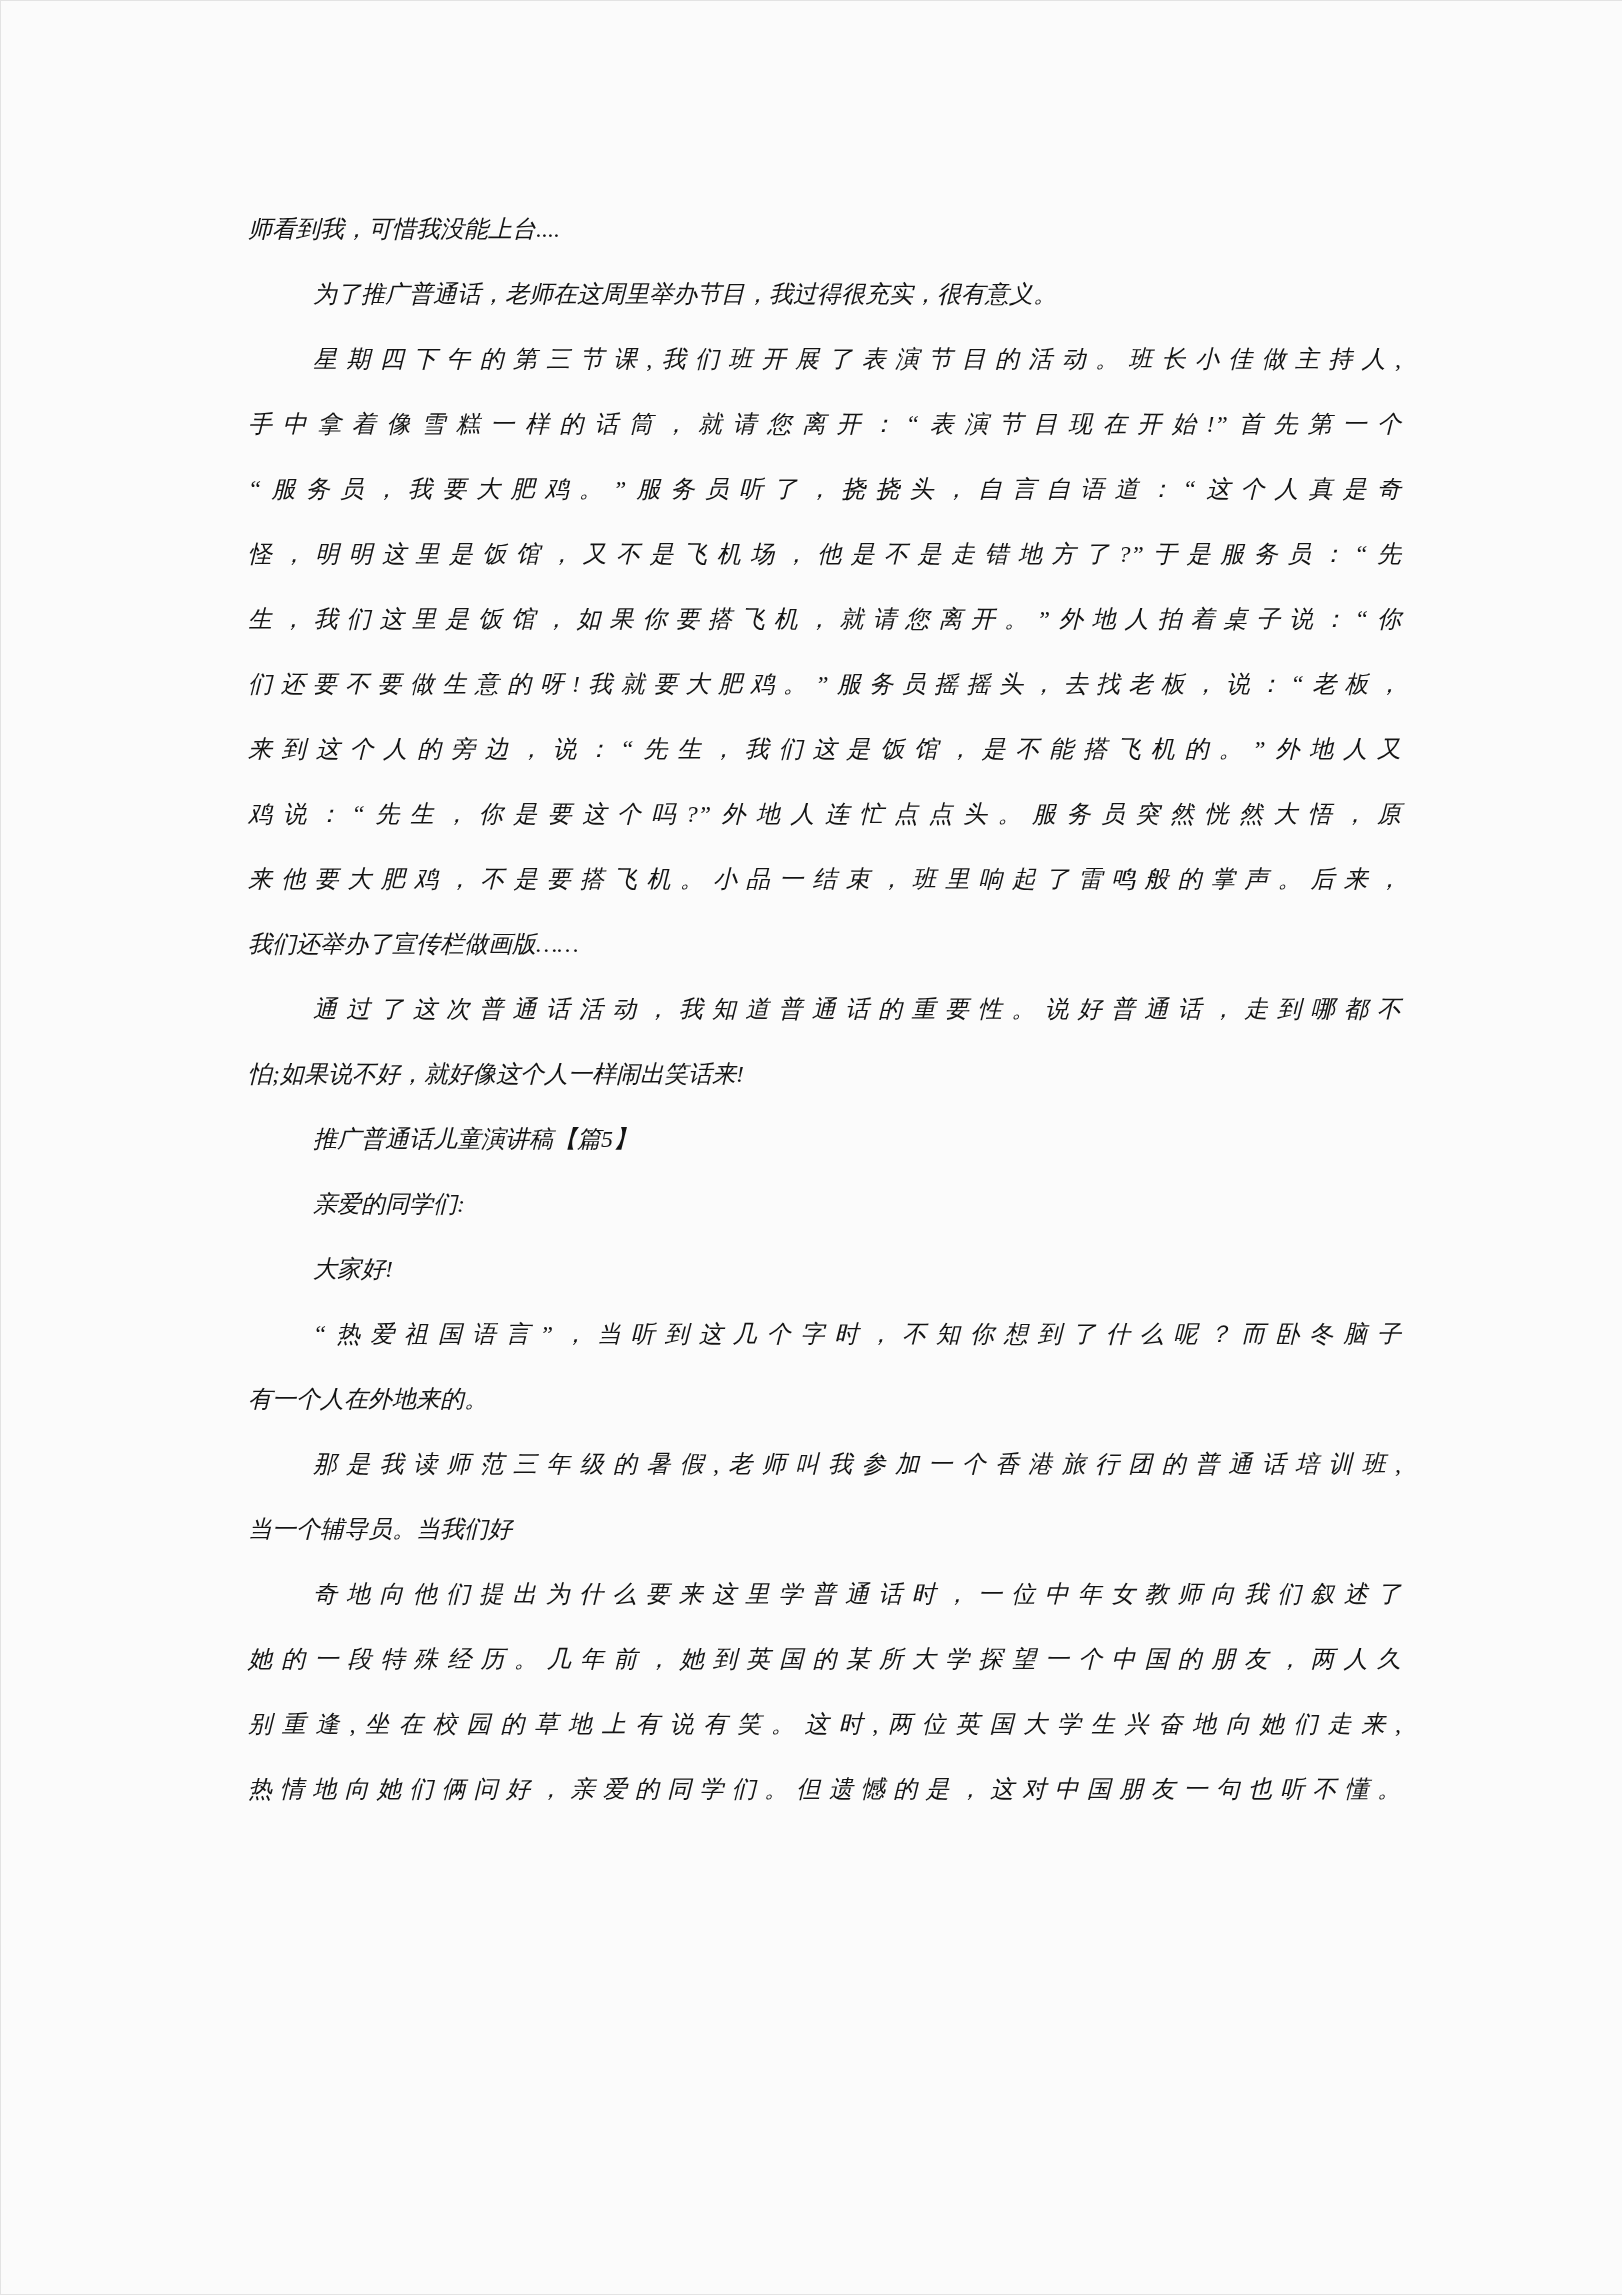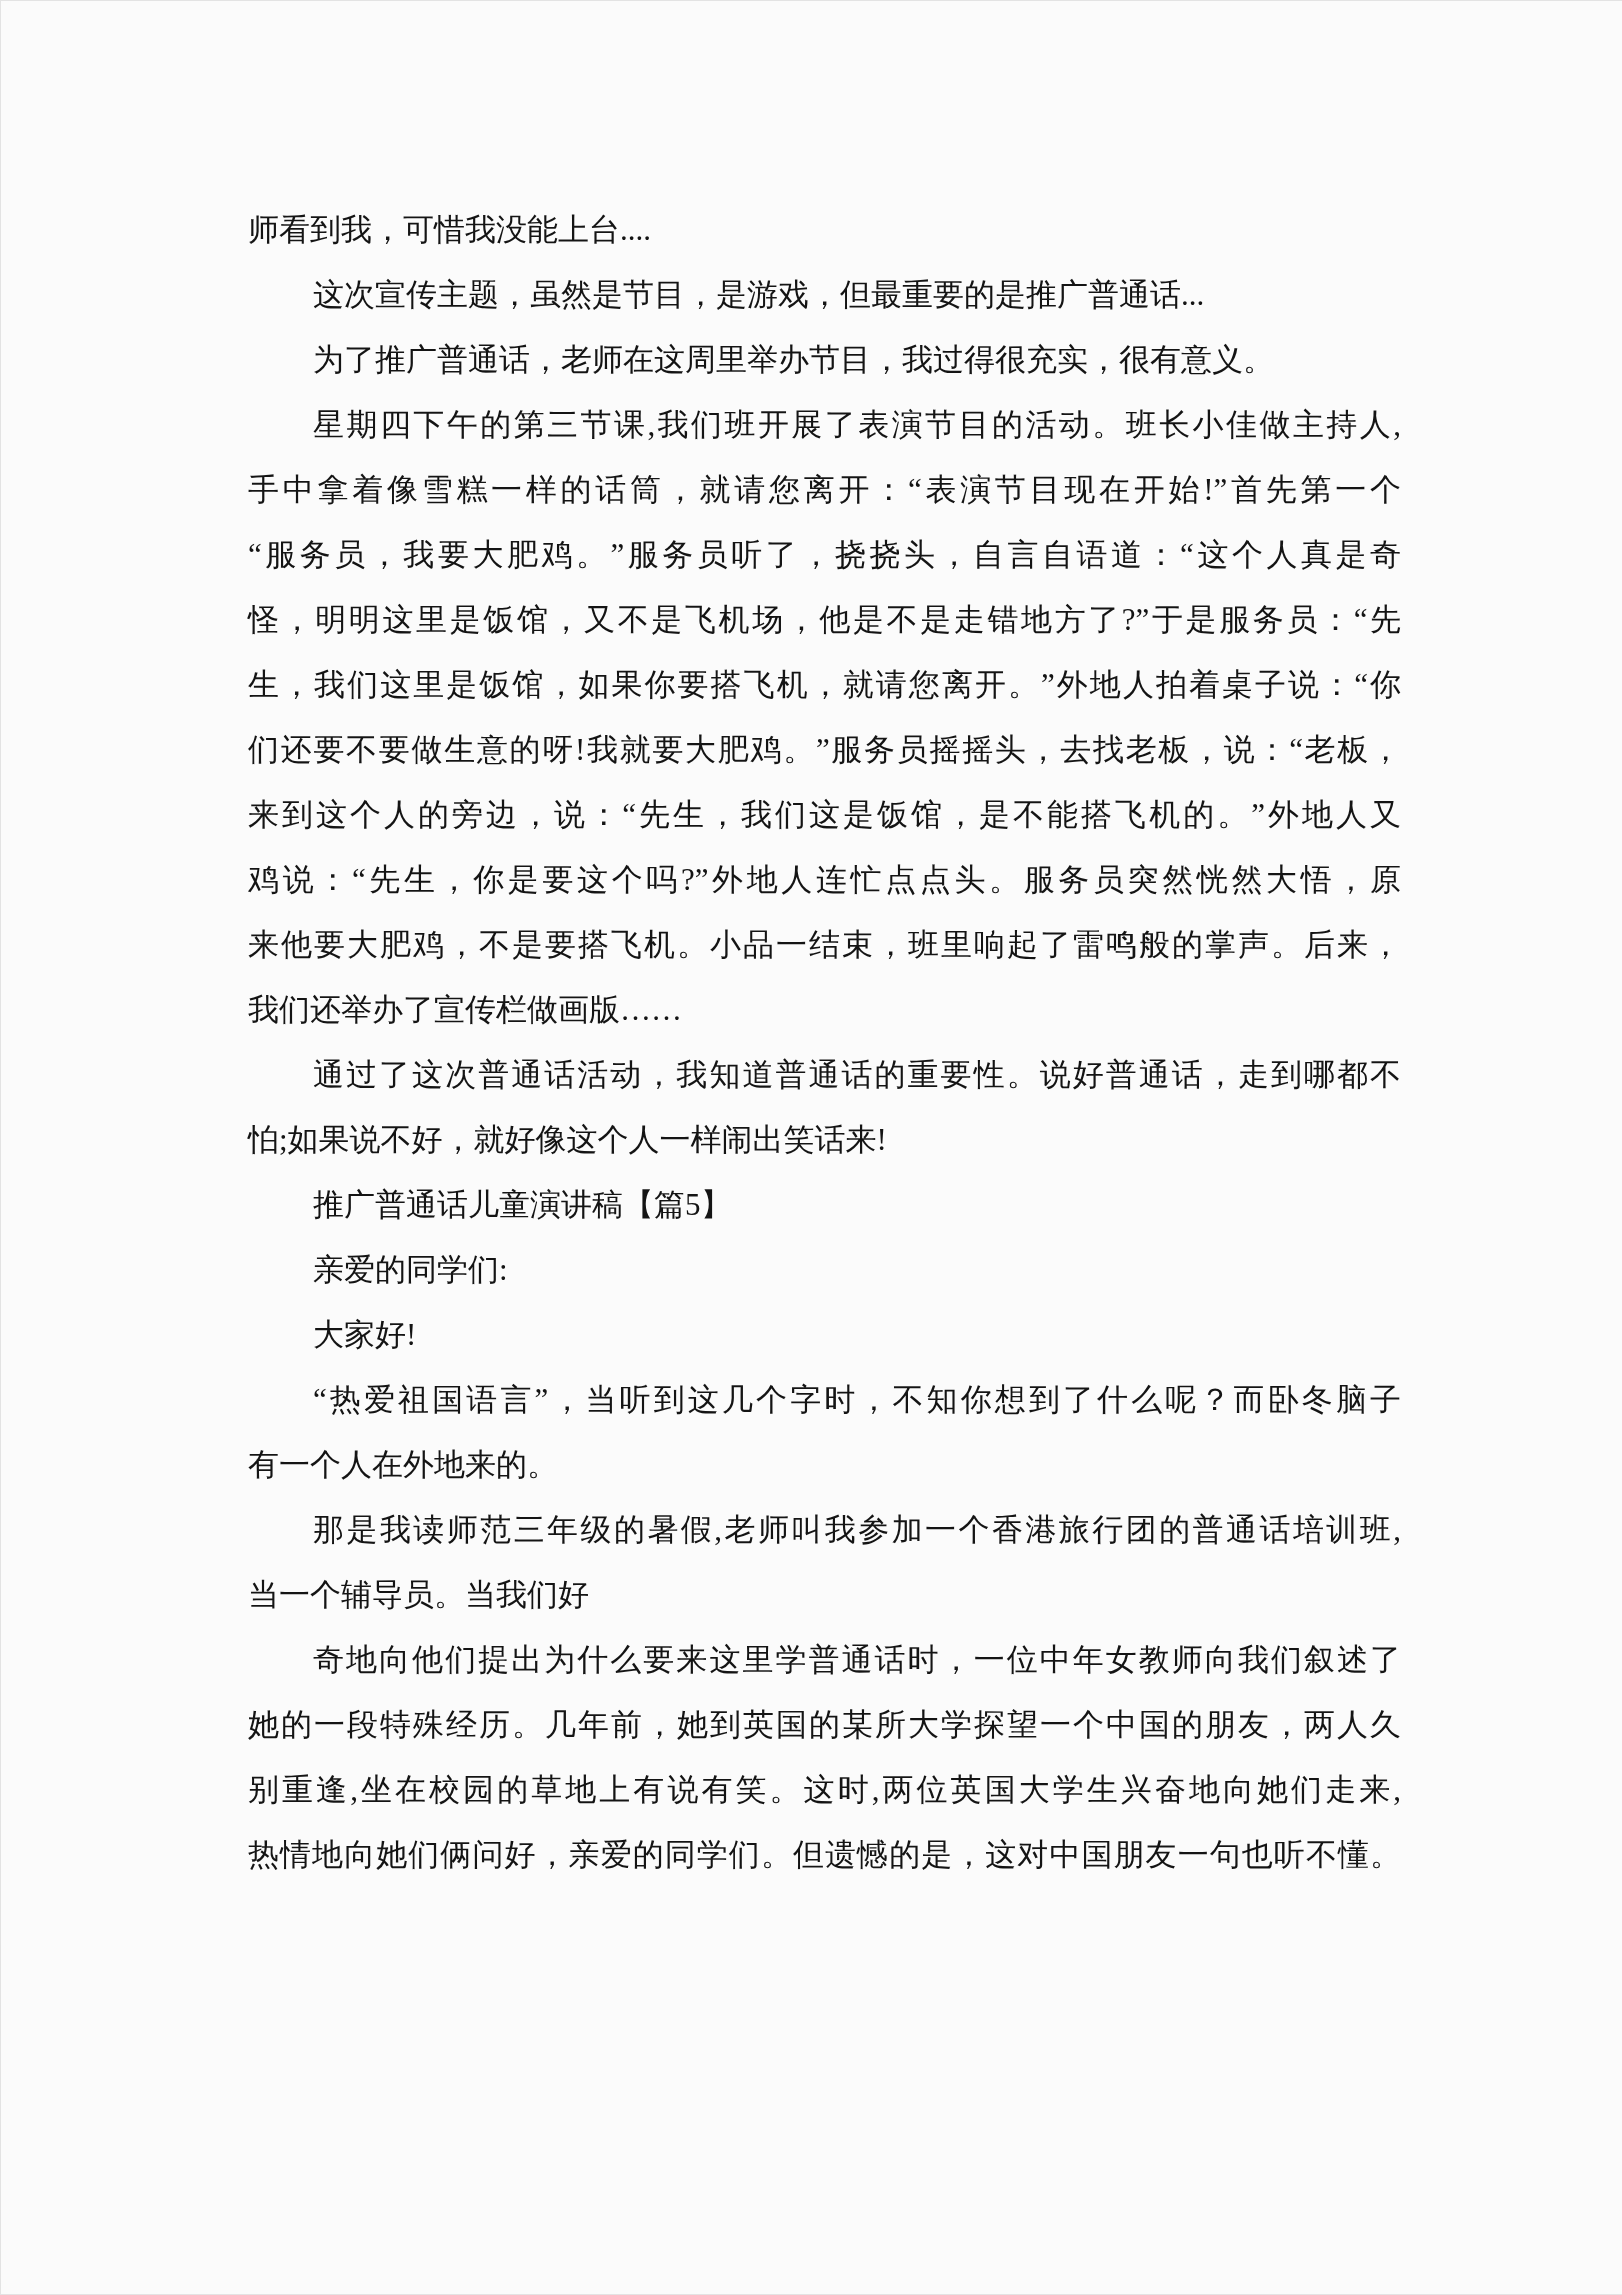--- a/index.html
+++ b/index.html
@@ -20,43 +20,43 @@
   }
   .text-block {
     position: absolute;
     left: 247px;
     top: 196px;
     width: 1153px;
   }
   .line {
     height: 65px;
     line-height: 65px;
-    font-size: 31px;
+    font-size: 24px;
     letter-spacing: 0;
     box-sizing: border-box;
     text-align: left;
     word-break: keep-all;
     white-space: nowrap;
+    font-style: italic;
   }
   .line.indent {
     padding-left: 65px;
   }
   .line.justify {
     white-space: normal;
     text-align: justify;
     text-align-last: justify;
   }
 </style>
 </head>
 <body>
 
 <div class="page" style="background: rgb(251, 251, 251); color: rgb(20, 20, 20); border-color: rgb(227, 227, 227);">
   <div class="text-block" id="text-block">
       <div class="line">师看到我，可惜我没能上台....</div>
-      <div class="line indent">这次宣传主题，虽然是节目，是游戏，但最重要的是推广普通话...</div>
       <div class="line indent">为了推广普通话，老师在这周里举办节目，我过得很充实，很有意义。</div>
       <div class="line indent justify">星期四下午的第三节课,我们班开展了表演节目的活动。班长小佳做主持人,</div>
       <div class="line justify">手中拿着像雪糕一样的话筒，就请您离开：“表演节目现在开始!”首先第一个</div>
       <div class="line justify">“服务员，我要大肥鸡。”服务员听了，挠挠头，自言自语道：“这个人真是奇</div>
       <div class="line justify">怪，明明这里是饭馆，又不是飞机场，他是不是走错地方了?”于是服务员：“先</div>
       <div class="line justify">生，我们这里是饭馆，如果你要搭飞机，就请您离开。”外地人拍着桌子说：“你</div>
       <div class="line justify">们还要不要做生意的呀!我就要大肥鸡。”服务员摇摇头，去找老板，说：“老板，</div>
       <div class="line justify">来到这个人的旁边，说：“先生，我们这是饭馆，是不能搭飞机的。”外地人又</div>
       <div class="line justify">鸡说：“先生，你是要这个吗?”外地人连忙点点头。服务员突然恍然大悟，原</div>
       <div class="line justify">来他要大肥鸡，不是要搭飞机。小品一结束，班里响起了雷鸣般的掌声。后来，</div>

